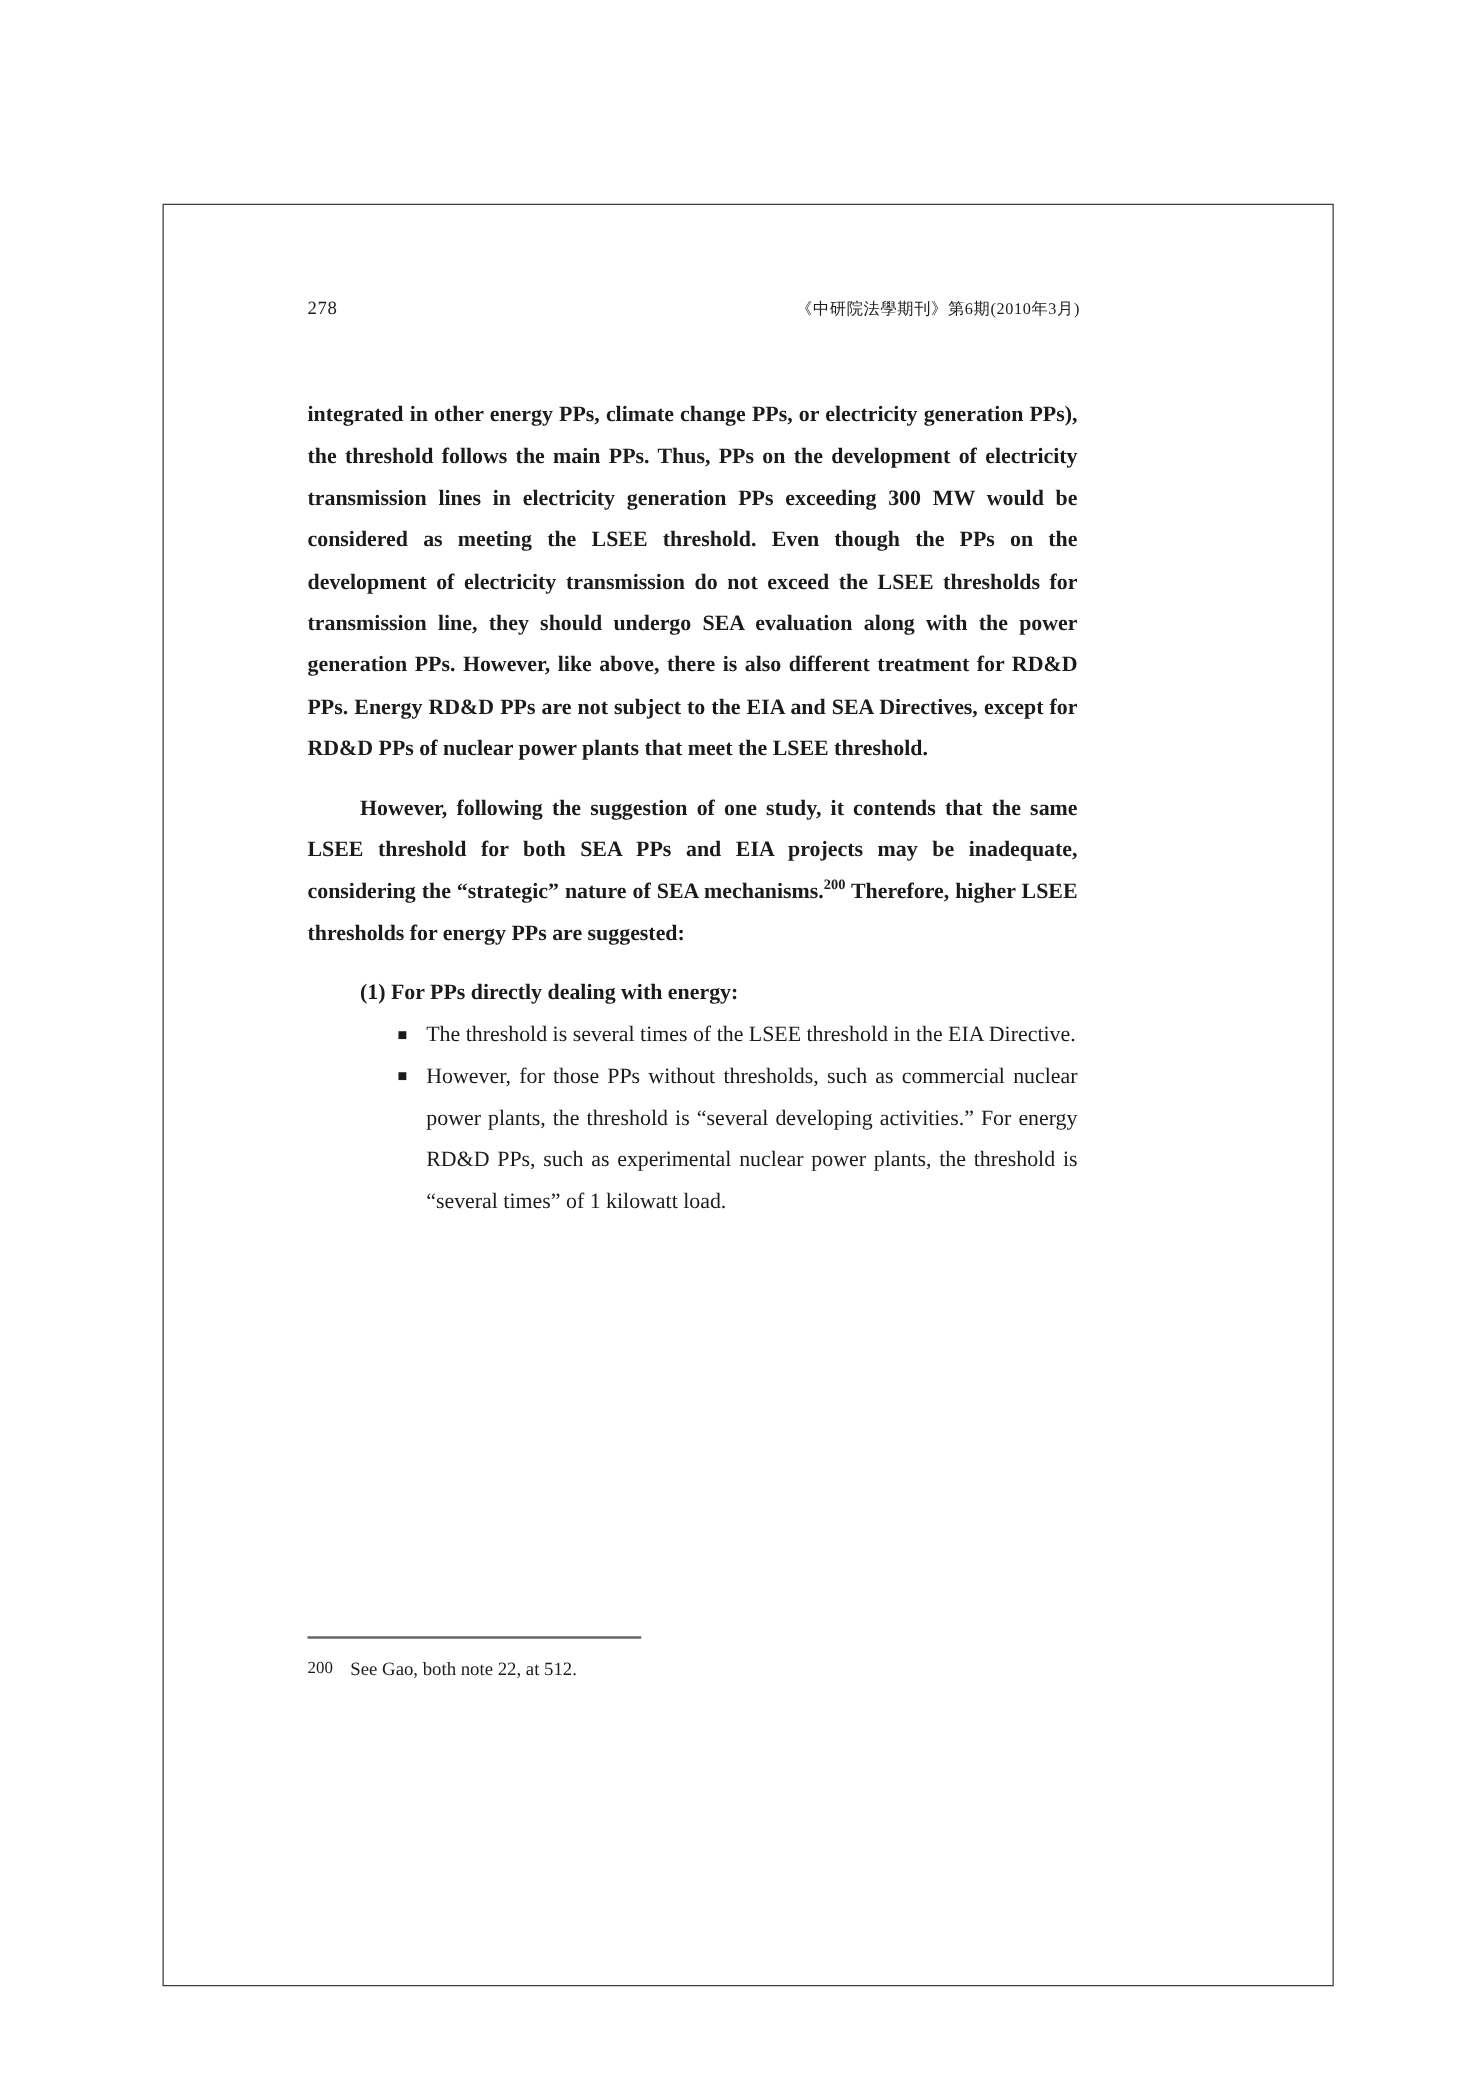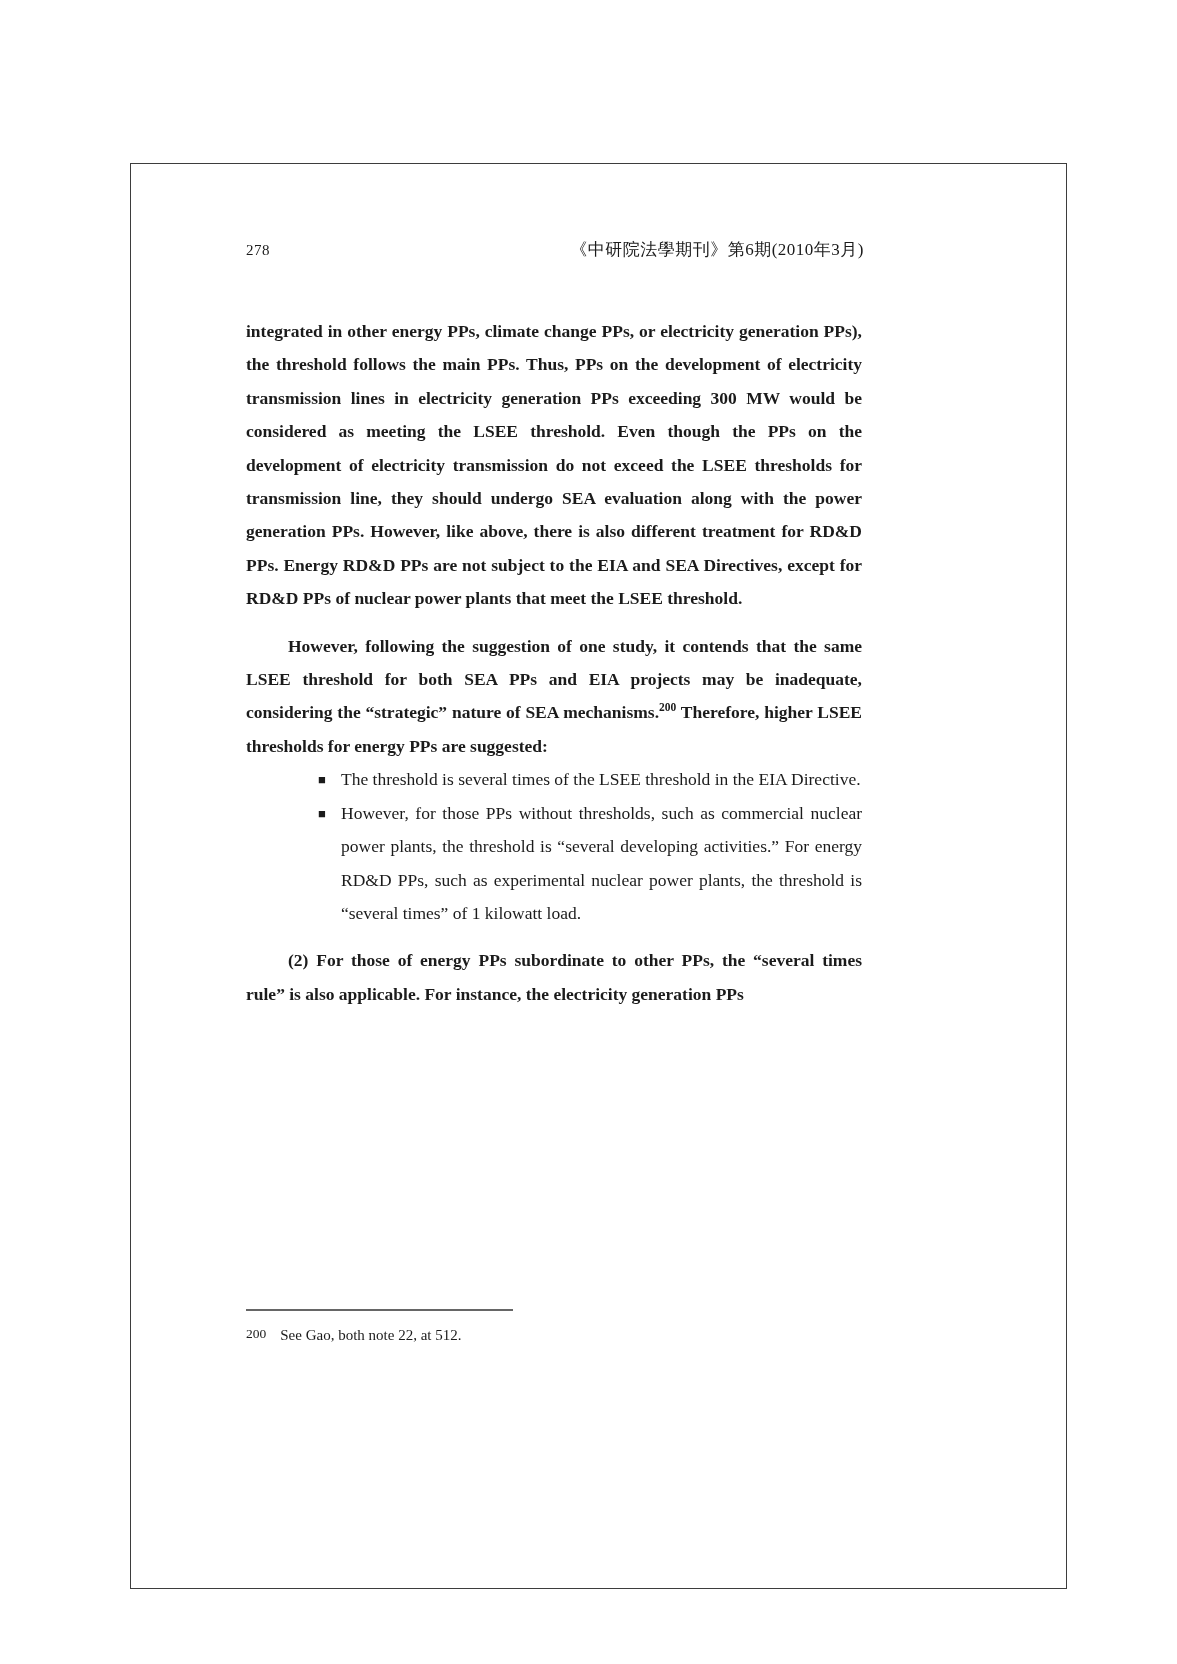--- a/index.html
+++ b/index.html
@@ -31,21 +31,21 @@
     display: flex;
     justify-content: space-between;
     align-items: baseline;
   }
   .page-number {
     font-size: 15px;
     letter-spacing: 0.5px;
     text-align: right;
   }
   .journal-title {
-    font-size: 17px;
+    font-size: 13px;
     letter-spacing: 0.5px;
   }
   .text-column {
     position: absolute;
     left: 115px;
     top: 151px;
     width: 616px;
     font-size: 17.5px;
     line-height: 33.4px;
   }
@@ -117,32 +117,32 @@
     <span class="page-number">278</span>
     <span class="journal-title">《中研院法學期刊》第6期(2010年3月)</span>
   </div>
 
   <div class="text-column">
 
     <p class="para">integrated in other energy PPs, climate change PPs, or electricity generation PPs), the threshold follows the main PPs. Thus, PPs on the development of electricity transmission lines in electricity generation PPs exceeding 300 MW would be considered as meeting the LSEE threshold. Even though the PPs on the development of electricity transmission do not exceed the LSEE thresholds for transmission line, they should undergo SEA evaluation along with the power generation PPs. However, like above, there is also different treatment for RD&amp;D PPs. Energy RD&amp;D PPs are not subject to the EIA and SEA Directives, except for RD&amp;D PPs of nuclear power plants that meet the LSEE threshold.</p>
 
     <p class="para mt indent-first"><span>However, following the suggestion of one study, it contends that the same LSEE threshold for both SEA PPs and EIA projects may be inadequate, considering the “strategic” nature of SEA mechanisms.</span><sup class="fn-ref">200</sup><span> Therefore, higher LSEE thresholds for energy PPs are suggested:</span></p>
 
+    <p class="para list-heading">(1) For PPs directly dealing with energy:</p>
 
     <div class="bullet-row">
       <span class="bullet-marker">■</span>
       <span class="bullet-body">The threshold is several times of the LSEE threshold in the EIA Directive.</span>
     </div>
 
     <div class="bullet-row">
       <span class="bullet-marker">■</span>
       <span class="bullet-body">However, for those PPs without thresholds, such as commercial nuclear power plants, the threshold is “several developing activities.” For energy RD&amp;D PPs, such as experimental nuclear power plants, the threshold is “several times” of 1 kilowatt load.</span>
     </div>
 
-    <p class="para mt indent-first">(2) For those of energy PPs subordinate to other PPs, the “several times rule” is also applicable. For instance, the electricity generation PPs</p>
 
   </div>
 
   <div class="footnote-block">
     <div class="footnote-separator"></div>
     <div class="footnote-line"><span class="footnote-number">200</span><span class="it">See</span><span class="bd"> Gao, </span><span class="it">both</span><span class="bd"> note 22, at 512.</span></div>
   </div>
 
 </div>
 

